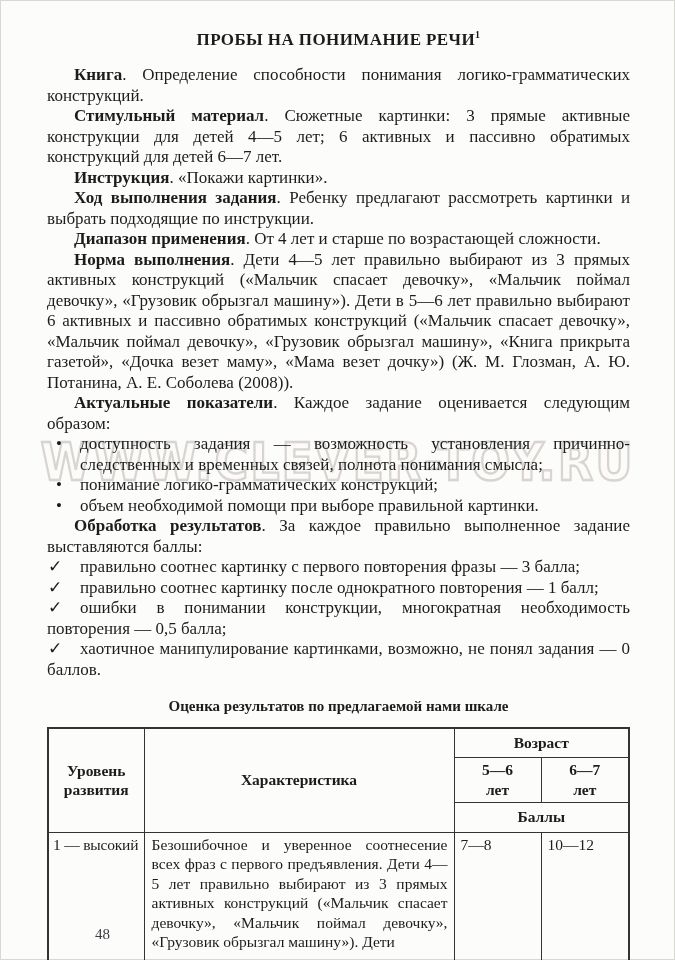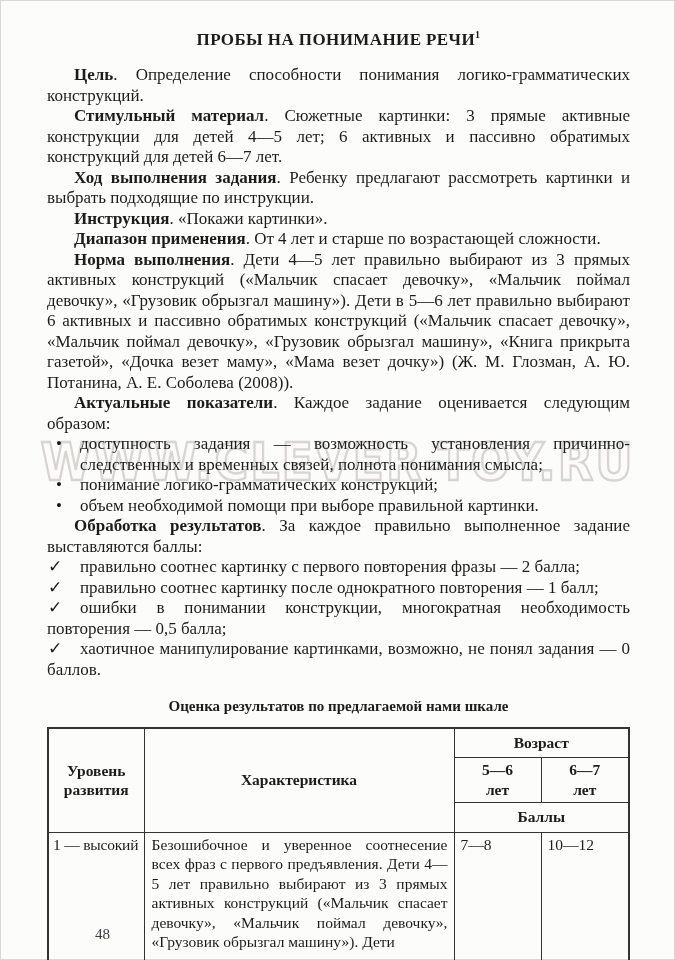--- a/index.html
+++ b/index.html
@@ -81,41 +81,41 @@
 <body>
 
 <div class="page">
 
   <div class="watermark">WWW.CLEVER-TOY.RU</div>
 
   <div class="content">
 
     <h1 class="doc-title"><span>ПРОБЫ НА ПОНИМАНИЕ РЕЧИ</span><sup>1</sup></h1>
 
-    <p class="para"><b>Цель</b><span>. Определение способности понимания логико-грамматических конструкций.</span></p>
+    <p class="para"><b>Книга</b><span>. Определение способности понимания логико-грамматических конструкций.</span></p>
 
     <p class="para"><b>Стимульный материал</b><span>. Сюжетные картинки: 3 прямые активные конструкции для детей 4—5 лет; 6 активных и пассивно обратимых конструкций для детей 6—7 лет.</span></p>
 
+    <p class="para"><b>Инструкция</b><span>. «Покажи картинки».</span></p>
+
     <p class="para"><b>Ход выполнения задания</b><span>. Ребенку предлагают рассмотреть картинки и выбрать подходящие по инструкции.</span></p>
-
-    <p class="para"><b>Инструкция</b><span>. «Покажи картинки».</span></p>
 
     <p class="para"><b>Диапазон применения</b><span>. От 4 лет и старше по возрастающей сложности.</span></p>
 
     <p class="para"><b>Норма выполнения</b><span>. Дети 4—5 лет правильно выбирают из 3 прямых активных конструкций («Мальчик спасает девочку», «Мальчик поймал девочку», «Грузовик обрызгал машину»). Дети в 5—6 лет правильно выбирают 6 активных и пассивно обратимых конструкций («Мальчик спасает девочку», «Мальчик поймал девочку», «Грузовик обрызгал машину», «Книга прикрыта газетой», «Дочка везет маму», «Мама везет дочку») (Ж. М. Глозман, А. Ю. Потанина, А. Е. Соболева (2008)).</span></p>
 
     <p class="para"><b>Актуальные показатели</b><span>. Каждое задание оценивается следующим образом:</span></p>
 
     <p class="bullet"><span class="marker">•</span><span>доступность задания — возможность установления причинно-следственных и временных связей, полнота понимания смысла;</span></p>
     <p class="bullet"><span class="marker">•</span><span>понимание логико-грамматических конструкций;</span></p>
     <p class="bullet"><span class="marker">•</span><span>объем необходимой помощи при выборе правильной картинки.</span></p>
 
     <p class="para"><b>Обработка результатов</b><span>. За каждое правильно выполненное задание выставляются баллы:</span></p>
 
-    <p class="check"><span class="check-mark">✓</span><span>правильно соотнес картинку с первого повторения фразы — 2 балла;</span></p>
+    <p class="check"><span class="check-mark">✓</span><span>правильно соотнес картинку с первого повторения фразы — 3 балла;</span></p>
     <p class="check"><span class="check-mark">✓</span><span>правильно соотнес картинку после однократного повторения — 1 балл;</span></p>
     <p class="check"><span class="check-mark">✓</span><span>ошибки в понимании конструкции, многократная необходимость повторения — 0,5 балла;</span></p>
     <p class="check"><span class="check-mark">✓</span><span>хаотичное манипулирование картинками, возможно, не понял задания — 0 баллов.</span></p>
 
     <div class="table-caption">Оценка результатов по предлагаемой нами шкале</div>
 
     <table class="results">
       <colgroup>
         <col style="width:96px">
         <col>

